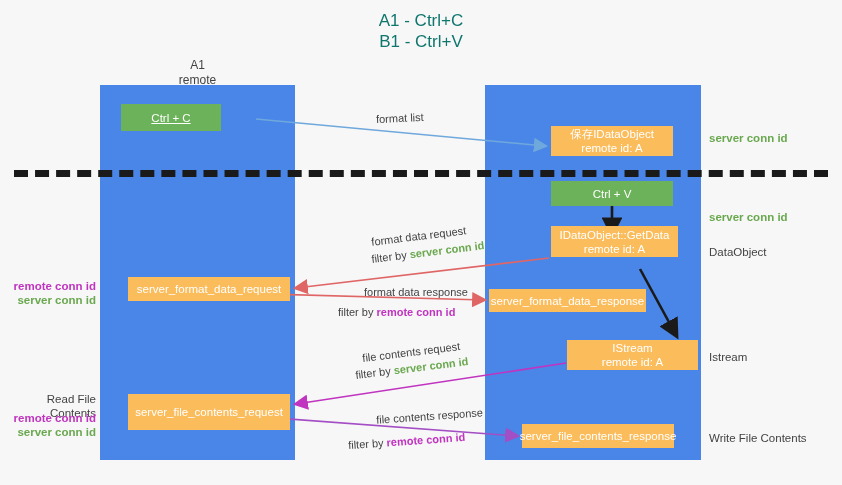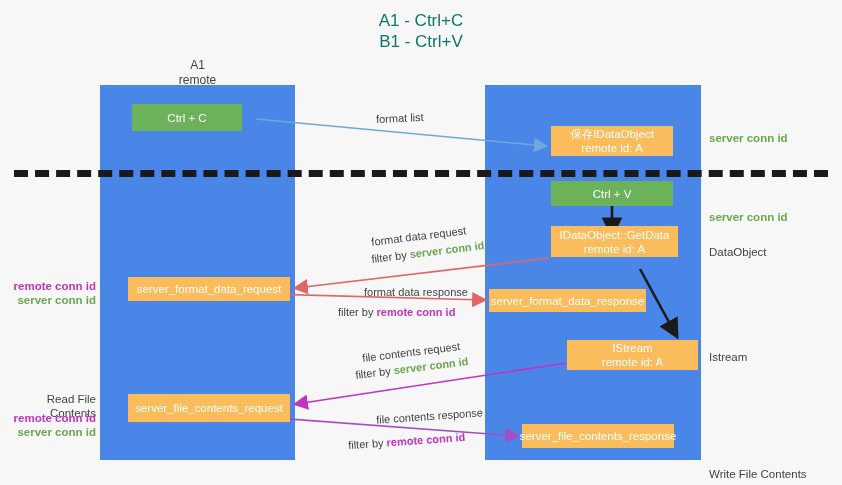--- a/index.html
+++ b/index.html
@@ -46,41 +46,41 @@
     align-items:center;justify-content:center;
     color:#ffffff;font-size:11.5px;line-height:14px;
     text-align:center;white-space:pre-line;
     padding:2px 4px;
   }
   .green{background:#6aa84f;background:#6fb25c;}
   .green{background:#6aa84f;}
   .green{background:#6cb25a;}
   .orange{background:#fbbc5c;}
 
-  #n-ctrlc{left:132px;top:104px;width:110px;height:27px;}
+  #n-ctrlc{left:121px;top:104px;width:100px;height:27px;text-decoration:underline;}
   #n-save{left:551px;top:126px;width:122px;height:30px;}
   #n-ctrlv{left:551px;top:181px;width:122px;height:25px;}
   #n-getdata{left:551px;top:226px;width:127px;height:31px;}
   #n-fdreq{left:128px;top:277px;width:162px;height:24px;}
   #n-fdresp{left:489px;top:289px;width:157px;height:23px;}
   #n-istream{left:567px;top:340px;width:131px;height:30px;}
-  #n-fcreq{left:128px;top:394px;width:162px;height:28px;}
+  #n-fcreq{left:128px;top:394px;width:162px;height:36px;}
   #n-fcresp{left:522px;top:424px;width:152px;height:24px;}
 
   
   .side{font-size:11.5px;line-height:14px;}
   .green-t{color:#6aa84f;font-weight:bold;}
   .purple-t{color:#c034c0;font-weight:bold;}
   .plain-t{color:#434343;}
 
   #lab-srv1{left:709px;top:131px;}
   #lab-srv2{left:709px;top:210px;}
   #lab-dataobject{left:709px;top:245px;text-align:center;}
   #lab-istream{left:709px;top:350px;}
-  #lab-writefile{left:709px;top:431px;margin-top:36px;}
+  #lab-writefile{left:709px;top:431px;}
 
   #lab-left-conn1{left:8px;top:279px;width:88px;text-align:right;}
   #lab-readfile{left:8px;top:392px;width:88px;text-align:right;}
   #lab-left-conn2{left:8px;top:411px;width:88px;text-align:right;}
 
   
   .cap{font-size:11px;line-height:14px;color:#434343;white-space:nowrap;}
   .cap b{font-weight:bold;}
 
   #cap-formatlist{left:376px;top:111px;}

